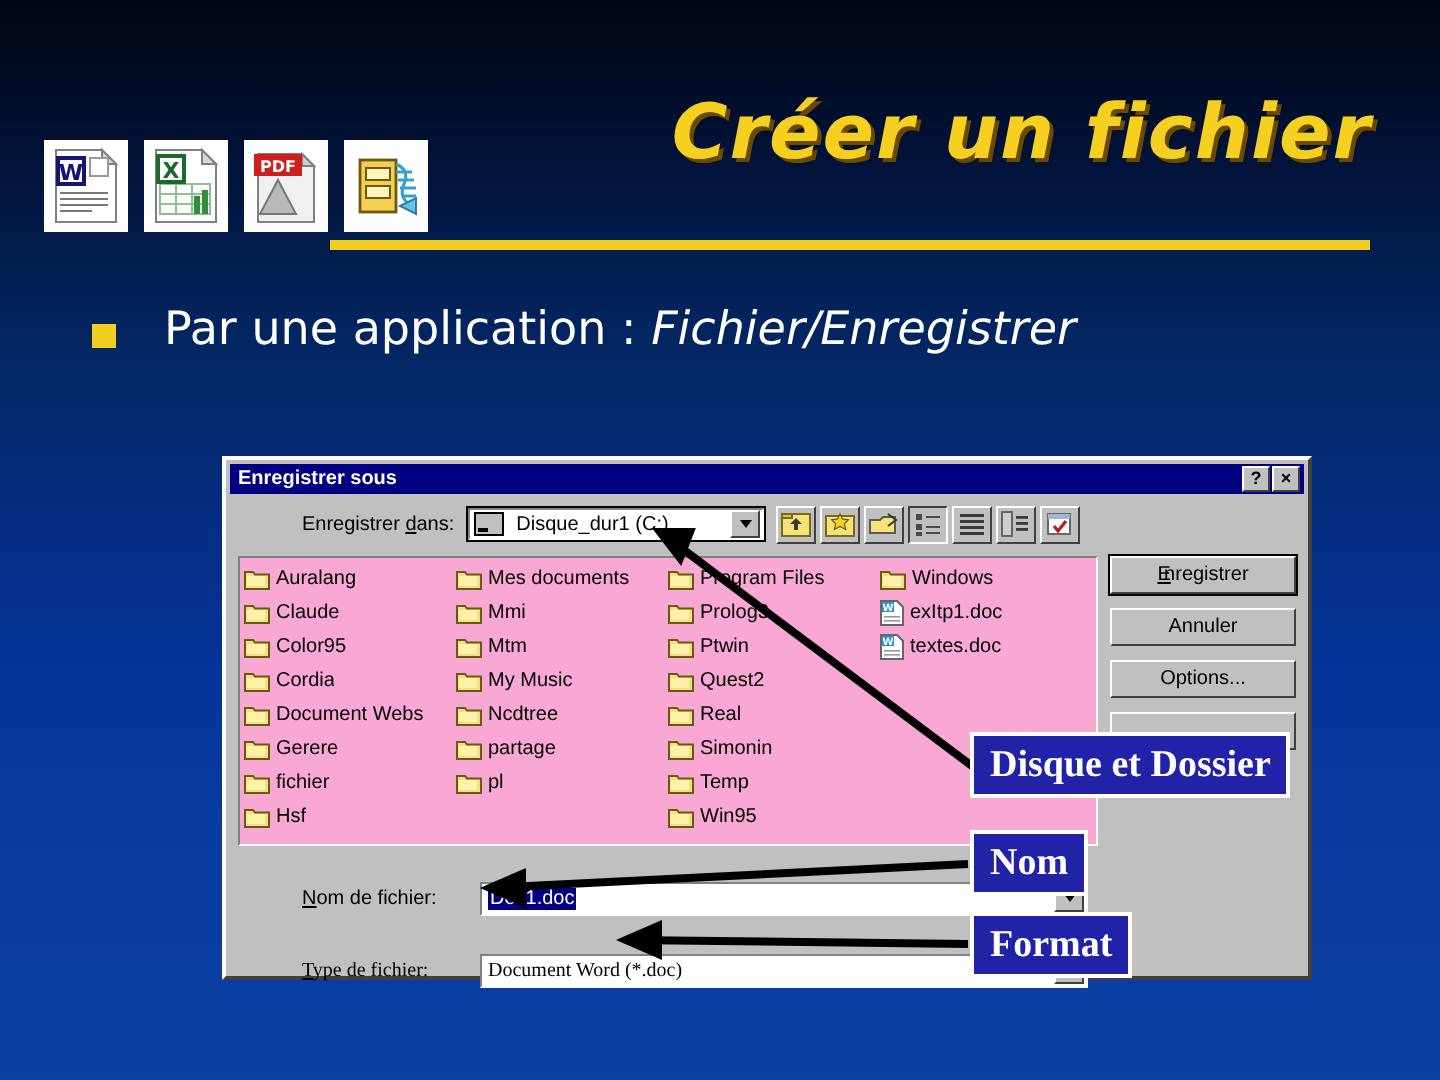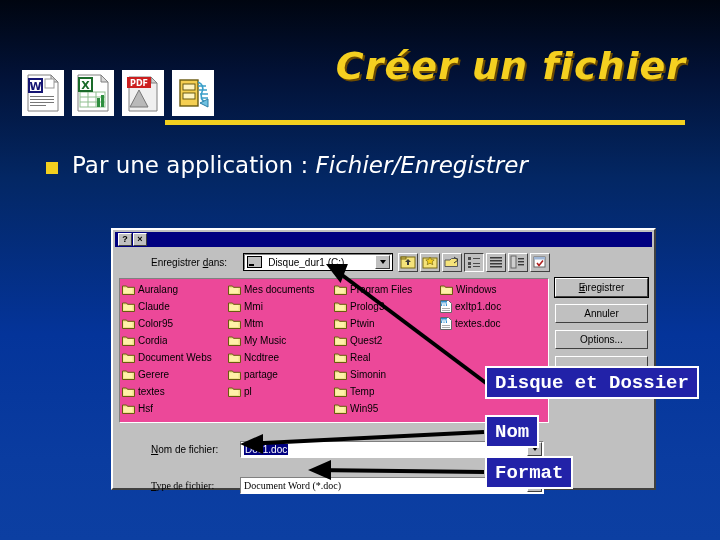--- a/index.html
+++ b/index.html
@@ -29,21 +29,21 @@
     text-shadow:2px 2px 0 #6b4a00;
     white-space:nowrap;
   }
   .rule{
     position:absolute;left:165px;top:120px;width:520px;height:5px;
     background:#f2cf1f;
   }
 
   
   .bulletline{
-    position:absolute;left:46px;top:152px;display:flex;align-items:center;gap:14px;
+    position:absolute;left:46px;top:152px;display:flex;align-items:center;gap:24px;
   }
   .bulletsq{width:12px;height:12px;background:#f2cf1f;display:block;margin-top:6px;}
   .bullettext{
     font-family:"DejaVu Sans", sans-serif;
     font-size:23px;color:#ffffff;white-space:nowrap;
   }
   .bullettext .ital{font-style:italic;}
 
   
   .dlg{
@@ -66,21 +66,21 @@
     border-right:1px solid #404040;border-bottom:1px solid #404040;
     font-size:9px;line-height:11px;text-align:center;color:#000;font-weight:bold;
     box-sizing:border-box;
   }
 
   
   .toolrow{position:absolute;left:6px;top:22px;right:6px;height:20px;display:flex;align-items:center;}
   .lbl{font-size:10px;white-space:nowrap;padding-left:32px;}
   .lbl u{text-decoration:underline;}
   .combo{
-    height:16px;background:#fff;margin-left:17px;display:flex;align-items:center;
+    height:16px;background:#fff;margin-left:7px;display:flex;align-items:center;
     border-top:1px solid #808080;border-left:1px solid #808080;
     border-right:1px solid #fff;border-bottom:1px solid #fff;
     box-sizing:border-box;position:relative;
   }
   .combo.sel{outline:1px solid #000;}
   .combo .val{font-size:10px;padding-left:3px;white-space:nowrap;}
   .drvicon{width:13px;height:10px;margin:0 3px 0 2px;background:#c0c0c0;border:1px solid #000;position:relative;flex:0 0 auto;}
   .drvicon:after{content:"";position:absolute;left:1px;bottom:1px;width:5px;height:2px;background:#000;}
   .arrowbtn{
     width:15px;height:14px;background:#c0c0c0;margin-left:auto;margin-right:1px;
@@ -93,21 +93,21 @@
   .tb{
     width:20px;height:19px;background:#c0c0c0;
     border-top:1px solid #fff;border-left:1px solid #fff;
     border-right:1px solid #404040;border-bottom:1px solid #404040;
     display:flex;align-items:center;justify-content:center;box-sizing:border-box;
   }
   .tb.down{border-top:1px solid #404040;border-left:1px solid #404040;border-right:1px solid #fff;border-bottom:1px solid #fff;background:#c0c0c0;}
 
   
   .listbox{
-    position:absolute;left:6px;top:48px;width:430px;height:145px;background:#ec4899;
+    position:absolute;left:6px;top:48px;width:430px;height:145px;background:#f9a8d4;
     border-top:1px solid #808080;border-left:1px solid #808080;
     border-right:1px solid #fff;border-bottom:1px solid #fff;
     overflow:hidden;box-sizing:border-box;
     display:flex;padding:2px 0 0 2px;
   }
   .col{width:106px;flex:0 0 auto;}
   .fitem{display:flex;align-items:center;height:17px;font-size:10px;white-space:nowrap;}
   .fitem .nm{padding-left:3px;overflow:hidden;}
   .folder{width:13px;height:11px;flex:0 0 auto;position:relative;}
   .docf{width:12px;height:13px;flex:0 0 auto;position:relative;}
@@ -126,21 +126,21 @@
 
   
   .brow{position:absolute;left:6px;height:18px;display:flex;align-items:center;}
   .brow .lbl{width:89px;flex:0 0 auto;}
   .brow .combo{flex:1;height:17px;margin-left:0;justify-content:flex-end;}
   .selname{background:#000080;color:#fff;padding:0 1px;}
 
   
   .anno{
     position:absolute;background:#2222a8;color:#fff;
-    font-family:Liberation Mono, monospace;font-weight:bold;
+    font-family:Liberation Serif, serif;font-weight:bold;
     border:2px solid #ffffff;
     display:flex;align-items:center;
     padding:2px 8px;box-sizing:border-box;white-space:nowrap;
   }
   #anno-disque{left:485px;top:366px;font-size:19px;height:33px;}
   #anno-nom{left:485px;top:415px;font-size:19px;height:33px;}
   #anno-format{left:485px;top:456px;font-size:19px;height:33px;}
 
   svg.ovl{position:absolute;left:0;top:0;width:720px;height:540px;pointer-events:none;}
 </style>
@@ -213,20 +213,21 @@
   <div class="rule"></div>
 
   <div class="bulletline">
     <span class="bulletsq"></span>
     <span class="bullettext"><span>Par une application : </span><span class="ital">Fichier/Enregistrer</span></span>
   </div>
 
   <div class="dlg">
 
     <div class="tbar">
+      <span class="ttl">Enregistrer sous</span>
       <span class="tbtn">?</span>
       <span class="tbtn">×</span>
     </div>
 
     <div class="toolrow">
       <span class="lbl"><span>Enregistrer </span><u>d</u><span>ans:</span></span>
       <span class="combo sel" style="width:148px;">
         <span class="drvicon"></span>
         <span class="val">Disque_dur1 (C:)</span>
         <span class="arrowbtn">
@@ -337,21 +338,21 @@
                 <path d="M.5 2 h4 l1 1.3 h7 v7.2 h-12z" fill="#f0e08a" stroke="#6a5a10"></path>
                 <rect x="1.5" y="4" width="9" height="5" fill="#fff1a8"></rect>
               </svg></span>
             <span class="nm">Gerere</span>
           </div>
         <div class="fitem">
             <span class="folder"><svg width="13" height="11" viewBox="0 0 13 11">
                 <path d="M.5 2 h4 l1 1.3 h7 v7.2 h-12z" fill="#f0e08a" stroke="#6a5a10"></path>
                 <rect x="1.5" y="4" width="9" height="5" fill="#fff1a8"></rect>
               </svg></span>
-            <span class="nm">textes</span>
+            <span class="nm">fichier</span>
           </div>
         <div class="fitem">
             <span class="folder"><svg width="13" height="11" viewBox="0 0 13 11">
                 <path d="M.5 2 h4 l1 1.3 h7 v7.2 h-12z" fill="#f0e08a" stroke="#6a5a10"></path>
                 <rect x="1.5" y="4" width="9" height="5" fill="#fff1a8"></rect>
               </svg></span>
             <span class="nm">Hsf</span>
           </div>
       </div>
       <div class="col">

